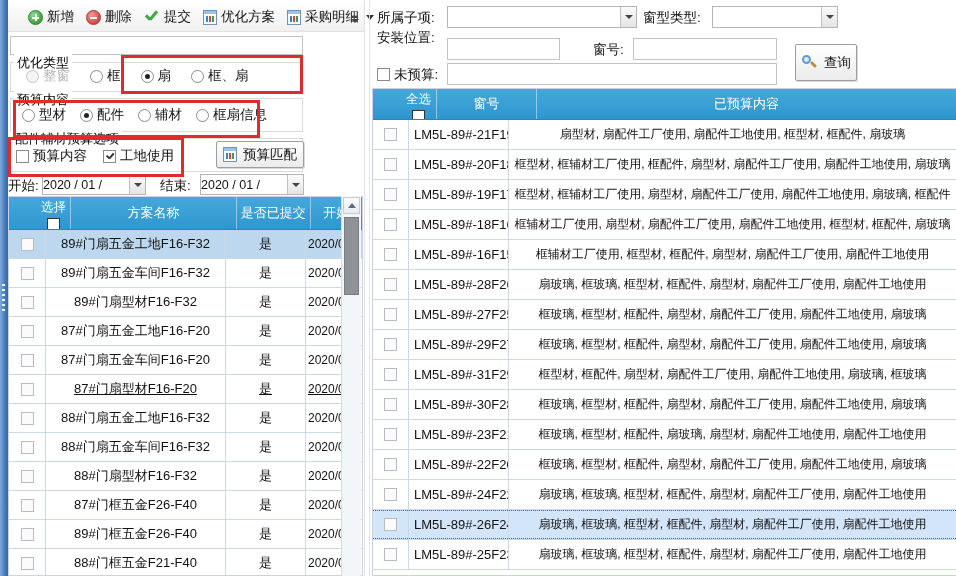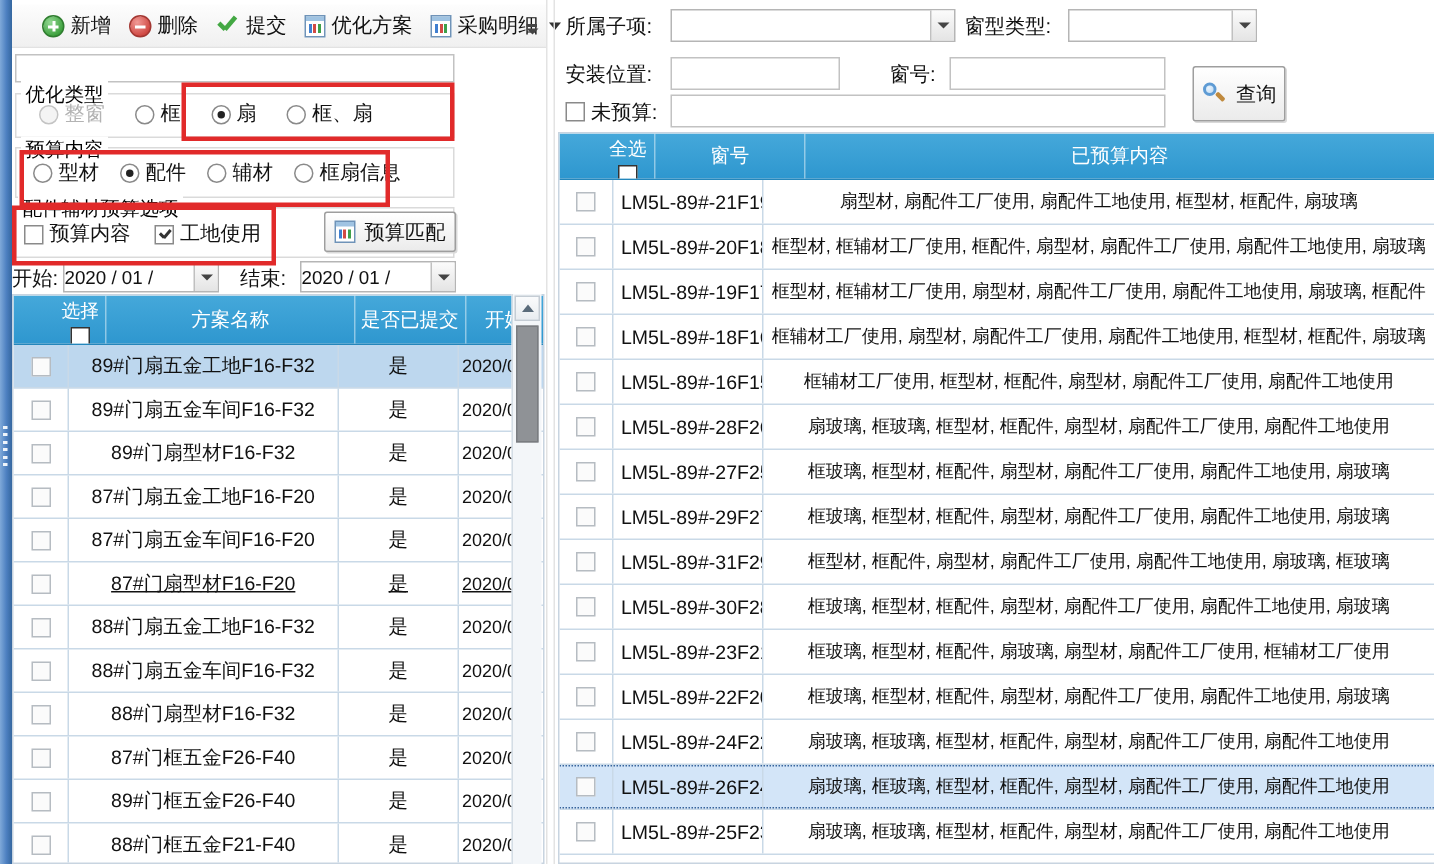--- a/index.html
+++ b/index.html
@@ -347,21 +347,21 @@
       </span>
   </div>
   <span class="flabel" style="left:643px;top:9px;">窗型类型:</span>
   <div class="datefield" style="left:712px;top:6px;width:126px;height:22px;">
     <span class="dval"></span>
     <span class="drop-btn">
         <span class="tri"></span>
       </span>
   </div>
 
-  <span class="flabel" style="left:377px;top:41px;">安装位置:</span>
+  <span class="flabel" style="left:377px;top:29px;">安装位置:</span>
   <input class="txt" style="left: 447px; top: 38px; width: 113px; height: 22px;" value="">
   <span class="flabel" style="left:593px;top:41px;">窗号:</span>
   <input class="txt" style="left: 633px; top: 38px; width: 144px; height: 22px;" value="">
 
   <span class="cb" style="position:absolute;left:377px;top:68px;"></span>
   <span class="flabel" style="left:394px;top:66px;">未预算:</span>
   <input class="txt" style="left: 447px; top: 63px; width: 330px; height: 22px;" value="">
 
   <div class="btn3d" style="left:795px;top:44px;width:62px;height:37px;">
     <span class="ic ic-mag"></span>
@@ -446,21 +446,21 @@
             <span class="cell-cb"></span>
           </div>
           <div class="tcell" style="width: 100px; justify-content: flex-start; padding-left: 5px;">LM5L-89#-30F28</div>
           <div class="tcell" style="flex: 1 1 0%; border-right: none; font-size: 12px;">框玻璃, 框型材, 框配件, 扇型材, 扇配件工厂使用, 扇配件工地使用, 扇玻璃</div>
         </div>
         <div class="trow" style="height: 30px;">
           <div class="tcell" style="width: 36px;">
             <span class="cell-cb"></span>
           </div>
           <div class="tcell" style="width: 100px; justify-content: flex-start; padding-left: 5px;">LM5L-89#-23F21</div>
-          <div class="tcell" style="flex: 1 1 0%; border-right: none; font-size: 12px;">框玻璃, 框型材, 框配件, 扇玻璃, 扇型材, 扇配件工厂使用, 框辅材工厂使用</div>
+          <div class="tcell" style="flex: 1 1 0%; border-right: none; font-size: 12px;">框玻璃, 框型材, 框配件, 扇玻璃, 扇型材, 扇配件工地使用, 扇配件工地使用</div>
         </div>
         <div class="trow" style="height: 30px;">
           <div class="tcell" style="width: 36px;">
             <span class="cell-cb"></span>
           </div>
           <div class="tcell" style="width: 100px; justify-content: flex-start; padding-left: 5px;">LM5L-89#-22F20</div>
           <div class="tcell" style="flex: 1 1 0%; border-right: none; font-size: 12px;">框玻璃, 框型材, 框配件, 扇型材, 扇配件工厂使用, 扇配件工地使用, 扇玻璃</div>
         </div>
         <div class="trow" style="height: 30px;">
           <div class="tcell" style="width: 36px;">

